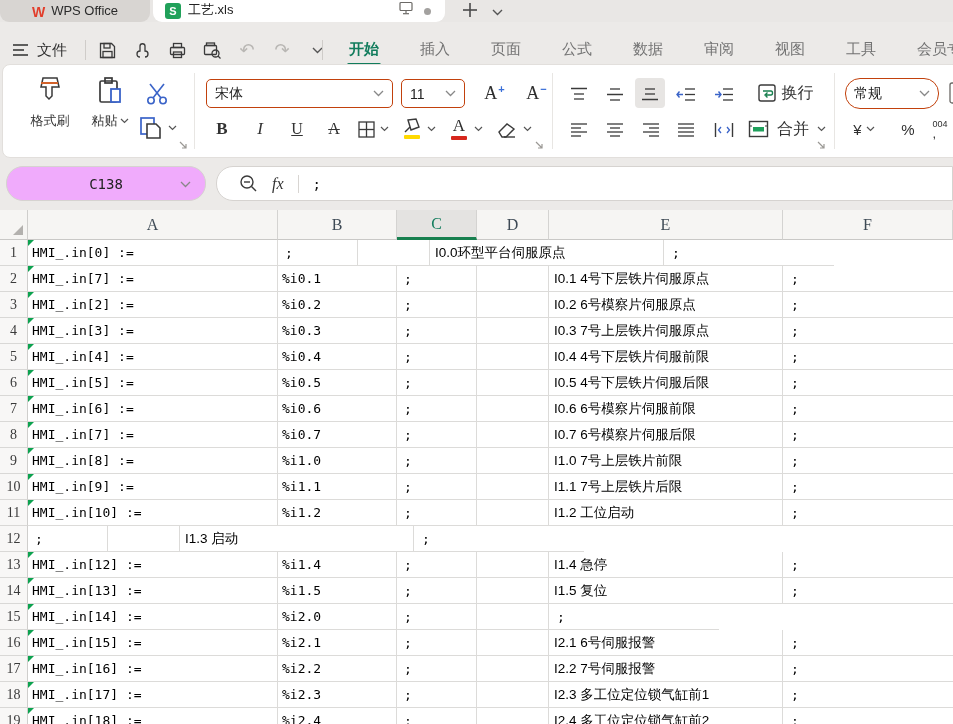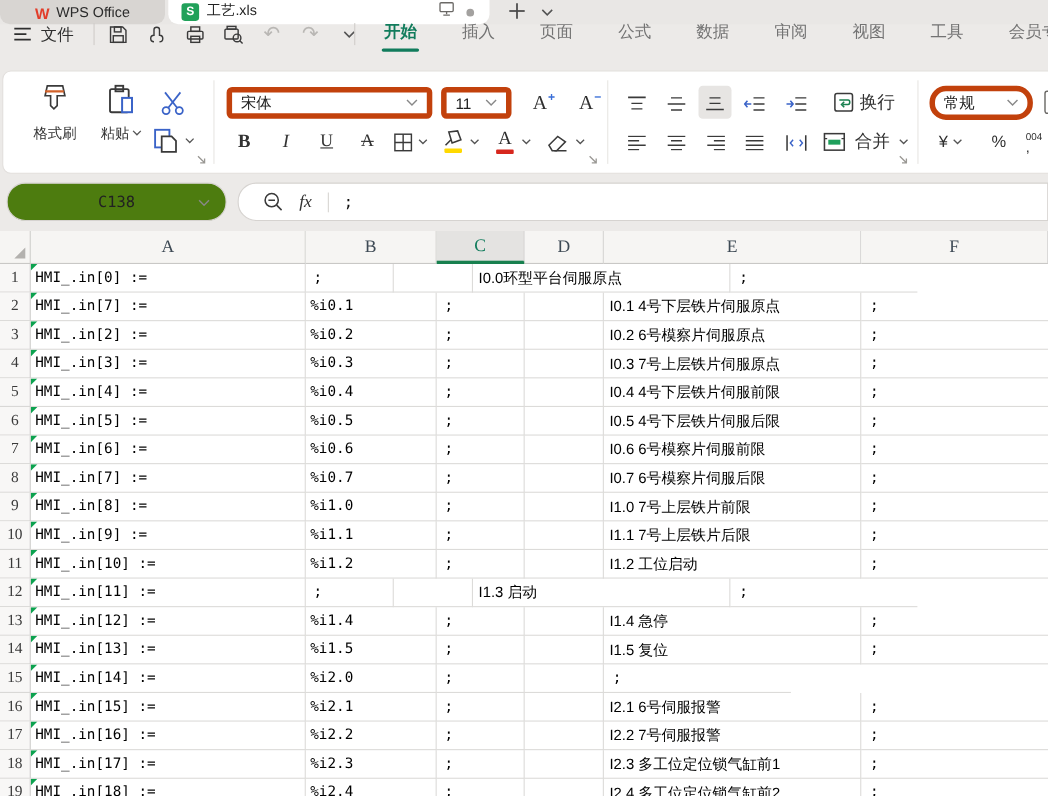--- a/index.html
+++ b/index.html
@@ -17,60 +17,60 @@
            border-radius:9px;display:flex;align-items:flex-end;padding:0 10px 3px 12px;
            box-sizing:border-box;}
   .sicon{width:16px;height:16px;border-radius:3px;background:#21a15a;color:#fff;font-weight:bold;
          font-size:11px;line-height:16px;text-align:center;margin-right:7px;}
   .doc-title{font-size:13px;color:#222;flex:1;}
   .tab-dot{width:7px;height:7px;border-radius:50%;background:#a3a19f;margin:0 4px 4px 10px;}
   .newtab{position:absolute;left:460px;top:0;width:20px;height:20px;}
   .tb-chev{position:absolute;left:492px;top:2px;}
 
   
-  .menubar{position:absolute;left:0;top:11px;width:842px;height:40px;}
+  .menubar{position:absolute;left:0;top:30px;width:842px;height:40px;}
   .menu-left{position:absolute;left:12px;top:0;height:40px;display:flex;align-items:center;gap:8px;}
   .menu-label{font-size:15px;color:#2f2f2f;}
   .vdiv{width:1px;height:20px;background:#cfccc9;}
   .qat{position:absolute;left:96px;top:0;height:40px;display:flex;align-items:center;gap:13px;}
   .qat .btn{width:22px;height:22px;display:flex;align-items:center;justify-content:center;}
   .uglyph{font-size:18px;color:#b9b7b4;line-height:18px;font-family:"DejaVu Sans",sans-serif;}
   .menu-div2{position:absolute;left:322px;top:10px;}
   .menu-tabs{position:absolute;left:349px;top:0;height:40px;display:flex;gap:41px;white-space:nowrap;}
   .mtab{font-size:15px;color:#737373;height:40px;line-height:38px;position:relative;cursor:default;}
   .mtab.active{color:#117c5c;font-weight:bold;}
   .mtab.active::after{content:"";position:absolute;left:-2px;right:-2px;bottom:4px;height:3px;
                       border-radius:2px;background:#117c5c;}
 
   
   .ribbon{position:absolute;left:2px;top:64px;width:960px;height:94px;background:#fff;
           border:1px solid #e2dfdc;border-radius:8px 0 0 8px;box-sizing:border-box;}
   .gdiv{position:absolute;top:8px;bottom:8px;width:1px;background:#e8e6e3;}
   .stack{position:absolute;display:flex;flex-direction:column;align-items:center;gap:5px;justify-content:flex-end;}
   .stack .lbl{font-size:13px;color:#333;display:flex;align-items:center;gap:2px;}
-  .combo{position:absolute;border:5px solid #c2410c;border-radius:5px;background:#fff;
+  .combo{position:absolute;border:1px solid #c2410c;border-radius:5px;background:#fff;
          display:flex;align-items:center;font-size:14px;color:#222;box-sizing:border-box;
          padding:0 8px;justify-content:space-between;}
   .tool{position:absolute;display:flex;align-items:center;justify-content:center;}
   .tglyph{font-size:16px;color:#2f2f2f;font-family:"Liberation Serif",serif;}
   .sign{font-size:11px;color:#3a6fd8;font-weight:bold;position:relative;top:-5px;left:1px;}
   .bi-b{font-weight:bold;font-size:17px;font-family:"Liberation Serif",serif;}
   .bi-i{font-style:italic;font-size:17px;font-family:"Liberation Serif",serif;}
   .bi-u{text-decoration:underline;font-size:16px;font-family:"Liberation Serif",serif;}
   .bi-s{text-decoration:line-through;font-size:16px;font-family:"Liberation Serif",serif;}
   .colorbar{position:absolute;left:2px;bottom:1px;width:16px;height:4px;border-radius:1px;}
   .selbtn{background:#e7e5e3;border-radius:4px;}
   .resize-arrow{position:absolute;}
   .numglyph{font-size:15px;color:#2f2f2f;}
   .thoukey{font-size:9px;color:#2f2f2f;letter-spacing:0;}
   .thoucomma{font-size:13px;color:#2f2f2f;}
 
   
   .fbar{position:absolute;left:0;top:158px;width:953px;height:52px;}
-  .namebox{position:absolute;left:6px;top:8px;width:200px;height:35px;background:#4d7c0f;
+  .namebox{position:absolute;left:6px;top:8px;width:200px;height:35px;background:#f0abfc;
            border:1px solid #d6d3d0;border-radius:17px;display:flex;align-items:center;
            justify-content:center;box-sizing:border-box;}
   .nb-text{font-family:"DejaVu Sans Mono",monospace;font-size:14px;color:#222;}
   .nb-chev{position:absolute;right:14px;top:14px;}
   .fxbox{position:absolute;left:216px;top:8px;width:737px;height:35px;background:#fff;
          border:1px solid #d6d3d0;border-radius:17px 0 0 17px;display:flex;align-items:center;
          box-sizing:border-box;padding-left:22px;gap:14px;}
   .fx{font-family:"Liberation Serif",serif;font-style:italic;font-size:16px;color:#333;}
   .fdiv{width:1px;height:18px;background:#d8d5d2;}
   .fcontent{font-family:"DejaVu Sans Mono",monospace;font-size:14px;color:#111;}
@@ -571,21 +571,20 @@
           <div class="rh">11</div>
           <div class="cell c-a mono marker">HMI_.in[10] :=</div>
           <div class="cell c-b mono">%i1.2</div>
           <div class="cell c-c mono">;</div>
           <div class="cell c-d"></div>
           <div class="cell c-e cjk">I1.2 工位启动</div>
           <div class="cell c-f mono">;</div>
         </div>
         <div class="row">
           <div class="rh">12</div>
-          <div class="cell c-a mono marker">HMI_.in[11] :=</div>
           <div class="cell c-c mono">;</div>
           <div class="cell c-d"></div>
           <div class="cell c-e cjk">I1.3 启动</div>
           <div class="cell c-f mono">;</div>
         </div>
         <div class="row">
           <div class="rh">13</div>
           <div class="cell c-a mono marker">HMI_.in[12] :=</div>
           <div class="cell c-b mono">%i1.4</div>
           <div class="cell c-c mono">;</div>

